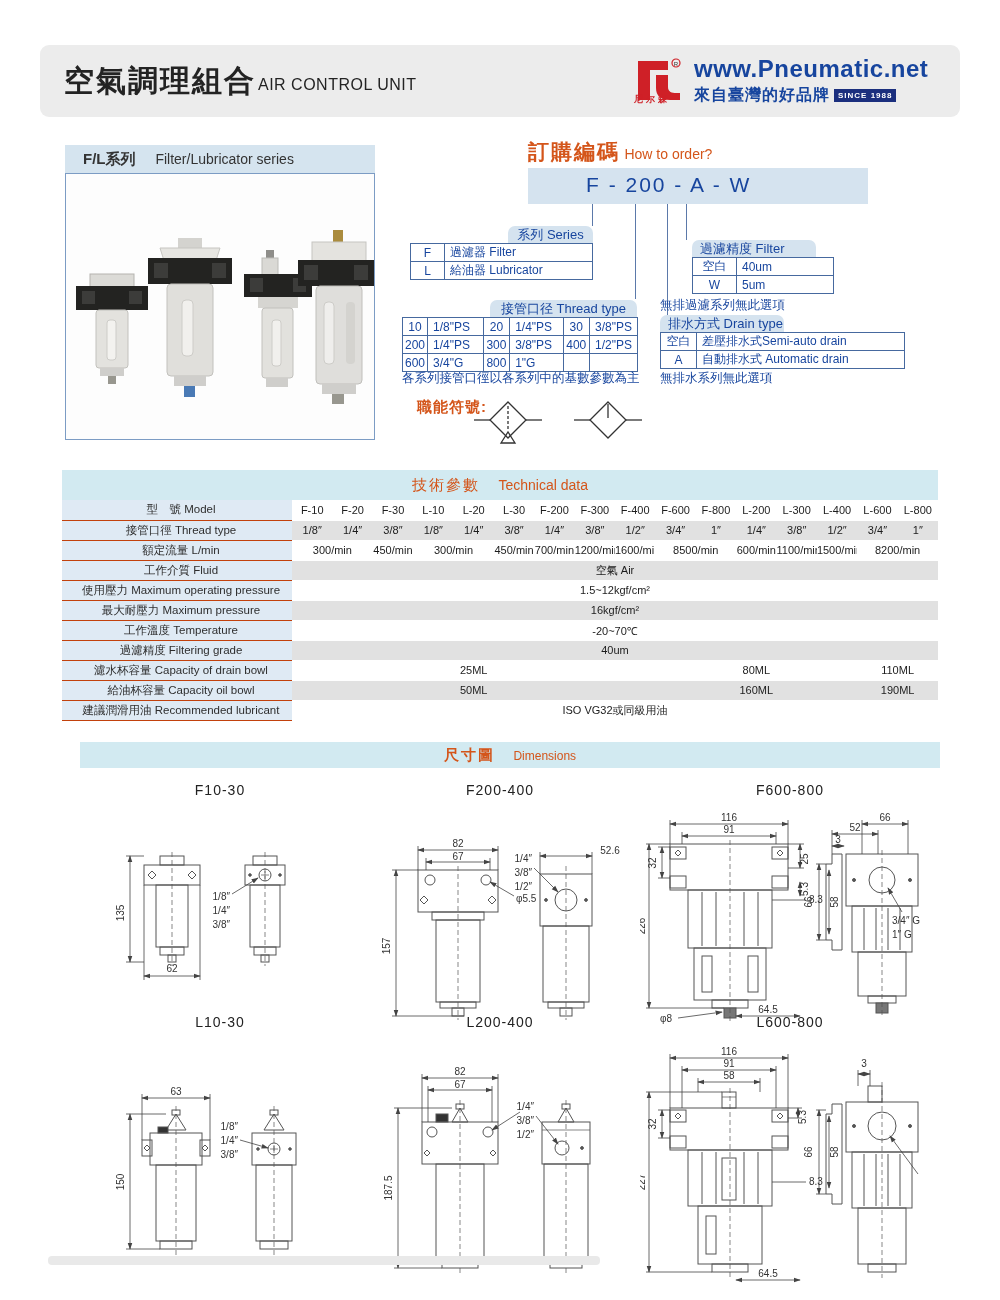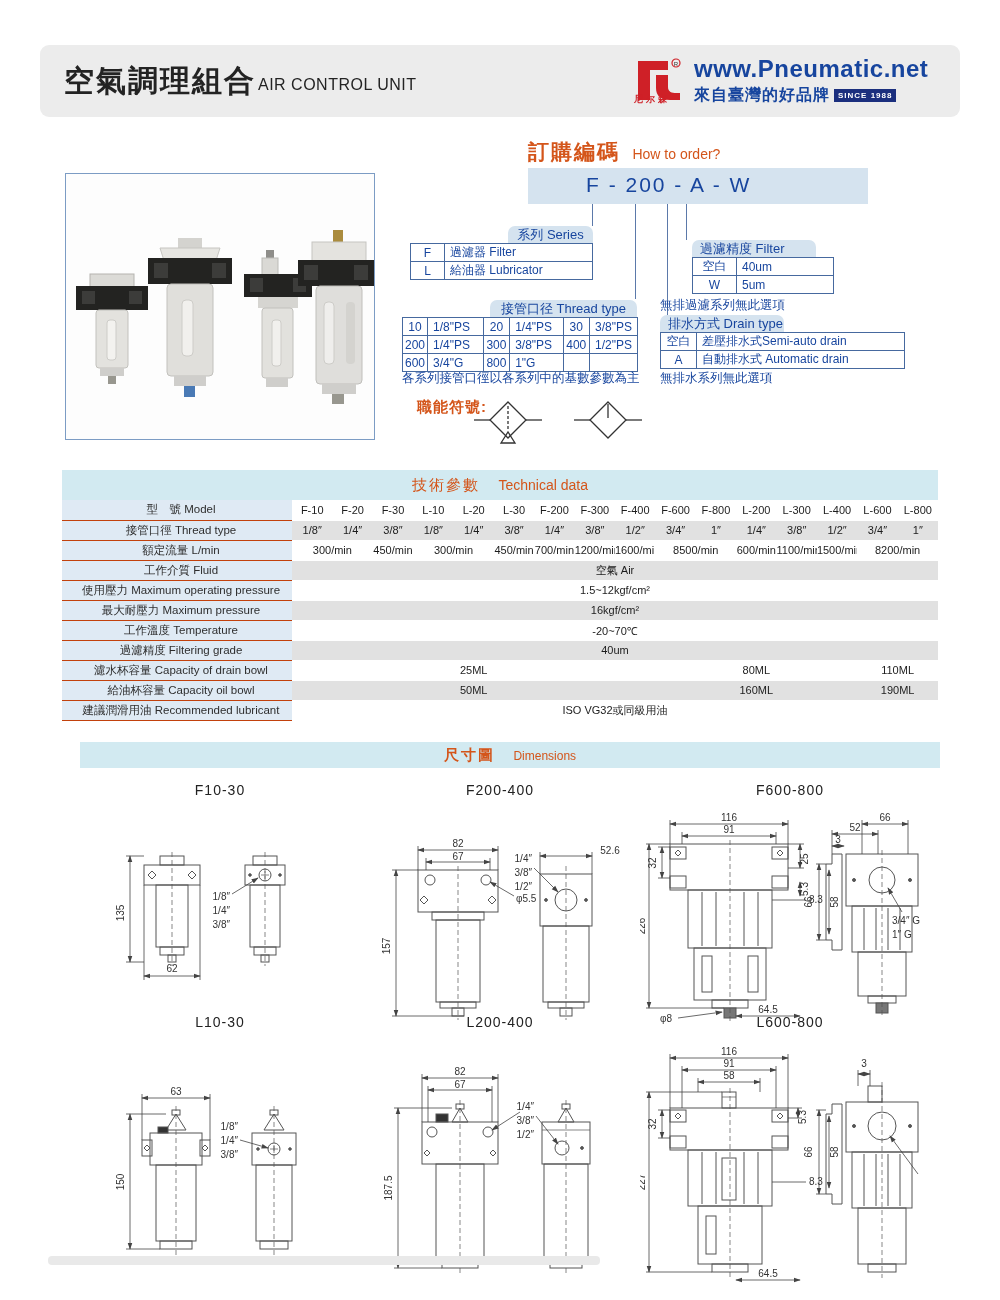--- a/index.html
+++ b/index.html
@@ -20,21 +20,21 @@
   .badge { display:inline-block; background:#1b2f7e; color:#fff; font-size:8px; font-weight:bold; padding:2px 4px; margin-left:4px; vertical-align:2px; }
 
   
   .panel-band { position:absolute; left:65px; top:145px; width:310px; height:28px; background:#d5e4ef; color:#333; font-size:14px; line-height:28px; }
   .panel-band .zh { font-weight:bold; margin-left:18px; margin-right:16px; font-size:15px; }
   .photo-box { position:absolute; left:65px; top:173px; width:310px; height:267px; background:#fdfdfd; border:1px solid #7c9cc4; }
 
   
   .order-title { position:absolute; left:528px; top:138px; }
   .order-title .zh { font-size:21px; font-weight:bold; color:#d4551a; letter-spacing:2px; }
-  .order-title .en { font-size:14px; color:#d4551a; margin-left:8px; }
+  .order-title .en { font-size:14px; color:#d4551a; }
   .code-band { position:absolute; left:528px; top:168px; width:340px; height:36px; background:#d5e3ef; }
   .code-band span { position:absolute; left:58px; top:5px; font-size:21px; color:#17459e; letter-spacing:2px; }
   .vline { position:absolute; width:1px; background:#5b79aa; }
   .oband { background:#d5e3ef; color:#17459e; font-size:13px; text-align:center; height:32px; line-height:17px; position:absolute;border-radius:7px; }
   .otab { position:absolute; border-collapse:collapse; background:#fff; }
   .otab td { border:1px solid #46699f; font-size:12px; color:#17459e; height:18px; padding:0 5px; white-space:nowrap; }
   .otab td.k { text-align:center; padding:0 2px; }
   .note { position:absolute; font-size:12.5px; color:#17459e; white-space:nowrap; }
   .sym-label { position:absolute; left:400px; top:398px; font-size:15px; font-weight:bold; color:#d4551a; letter-spacing:1px;padding-left:17px; }
 
@@ -74,20 +74,24 @@
         <text x="44" y="9" text-anchor="middle" style="font-size:6px" fill="#cf2027">R</text>
       </svg>
       <span class="logo-cn">尼尔森</span>
       <div class="logo-right">
         <div class="logo-url">www.Pneumatic.net</div>
         <div class="logo-tagline"><span>來自臺灣的好品牌</span><span class="badge">SINCE 1988</span></div>
       </div>
     </div>
   </div>
 
+  <div class="panel-band">
+    <span class="zh">F/L系列</span>
+    <span class="en">Filter/Lubricator series</span>
+  </div>
   <div class="photo-box">
     <svg width="308" height="265" viewBox="0 0 308 265">
 
       <rect x="24" y="100" width="44" height="14" fill="#dcdbd7" stroke="#b5b4b0"></rect>
       <rect x="10" y="112" width="72" height="24" fill="#232321"></rect>
       <rect x="16" y="117" width="13" height="13" fill="#3c3c3a"></rect>
         <rect x="63" y="117" width="13" height="13" fill="#3c3c3a"></rect>
       <rect x="30" y="136" width="32" height="58" rx="3" fill="#e3e2de" stroke="#c2c1bd"></rect>
       <rect x="41" y="146" width="9" height="40" rx="3" fill="#f3f2ef" stroke="#cdccc8"></rect>
       <rect x="34" y="194" width="24" height="8" fill="#cfcecb"></rect>

